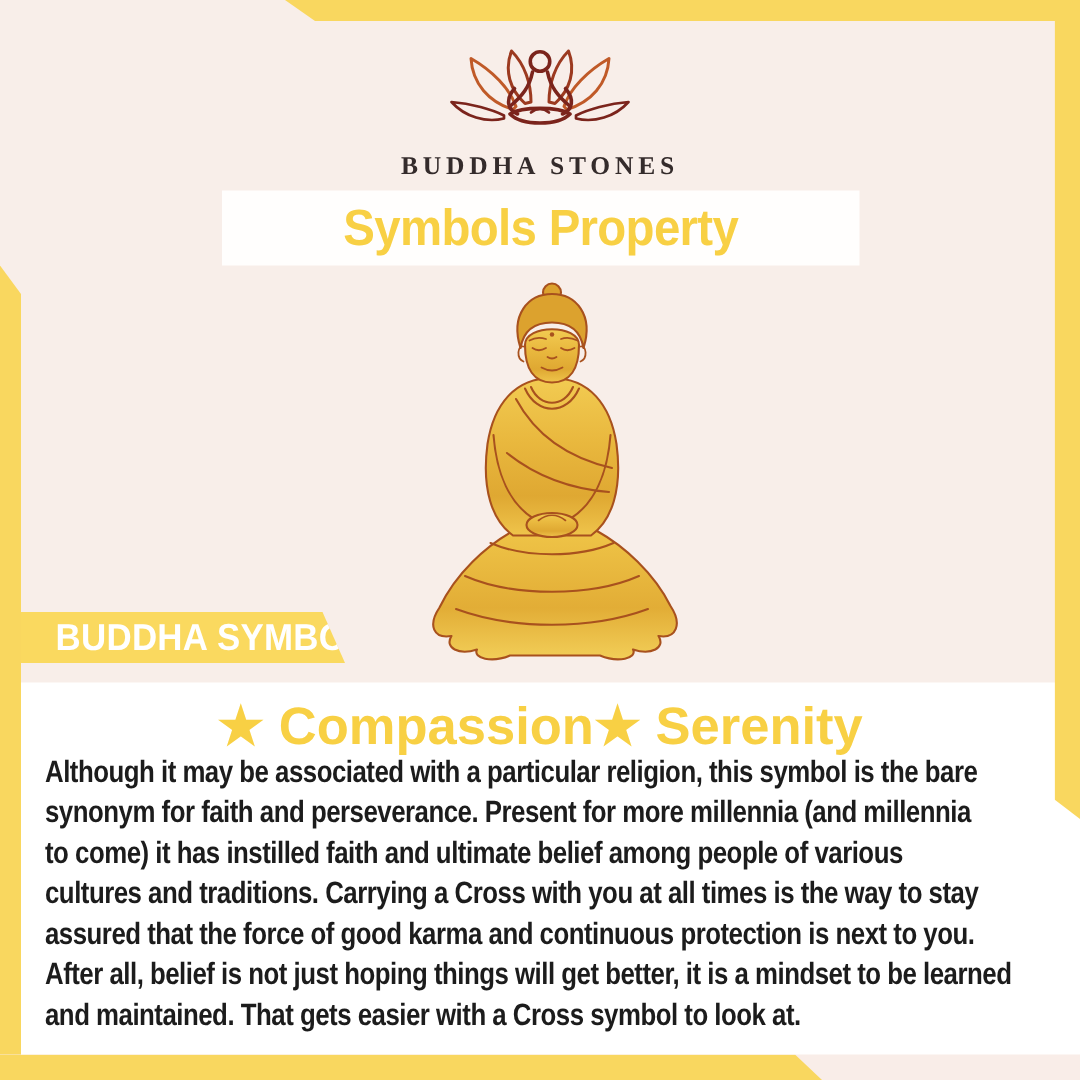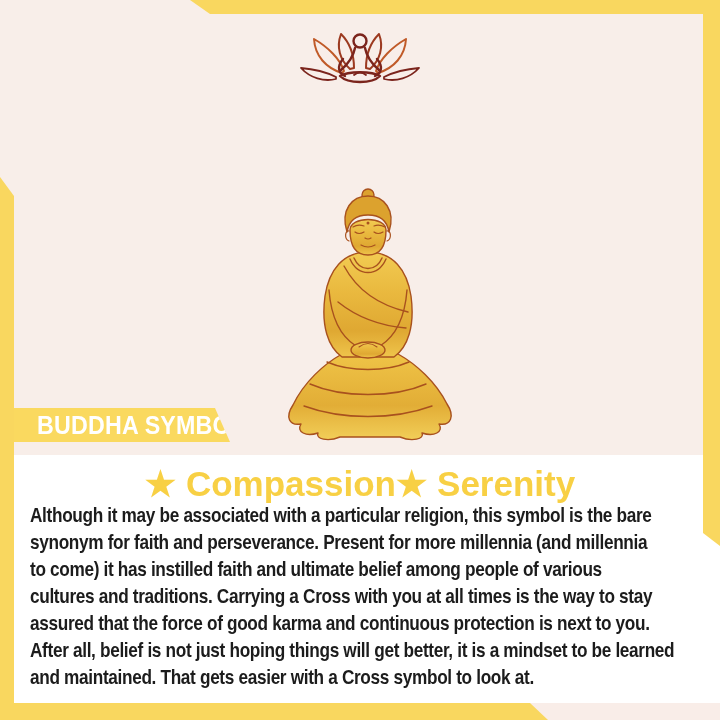--- a/index.html
+++ b/index.html
@@ -85,22 +85,26 @@
           <circle cx="64" cy="15" r="6.5"></circle>
           <path d="M59,22 C57,32 52,38 45,44"></path>
           <path d="M69,22 C71,32 76,38 83,44"></path>
           <path d="M47,33 C41,40 42,47 49,50"></path>
           <path d="M81,33 C87,40 86,47 79,50"></path>
           <path d="M44,50 C52,58 76,58 84,50 C76,45 52,45 44,50 Z"></path>
           <path stroke-width="1.8" d="M58,49 q6,-5 12,0"></path>
         </g>
       </g>
     </svg>
+    <div class="brand-name">BUDDHA STONES</div>
   </div>
 
+  <div class="title-box">
+    <div class="title-text">Symbols Property</div>
+  </div>
 
   <svg class="buddha" viewBox="0 0 180 258" aria-hidden="true">
     <defs>
       <linearGradient id="gold" x1="0" y1="0" x2="0" y2="1">
         <stop offset="0" stop-color="#F2CB52"></stop>
         <stop offset="0.4" stop-color="#E9B83E"></stop>
         <stop offset="0.75" stop-color="#DFA832"></stop>
         <stop offset="1" stop-color="#EFC44B"></stop>
       </linearGradient>
       <linearGradient id="gold2" x1="0" y1="0" x2="0" y2="1">

